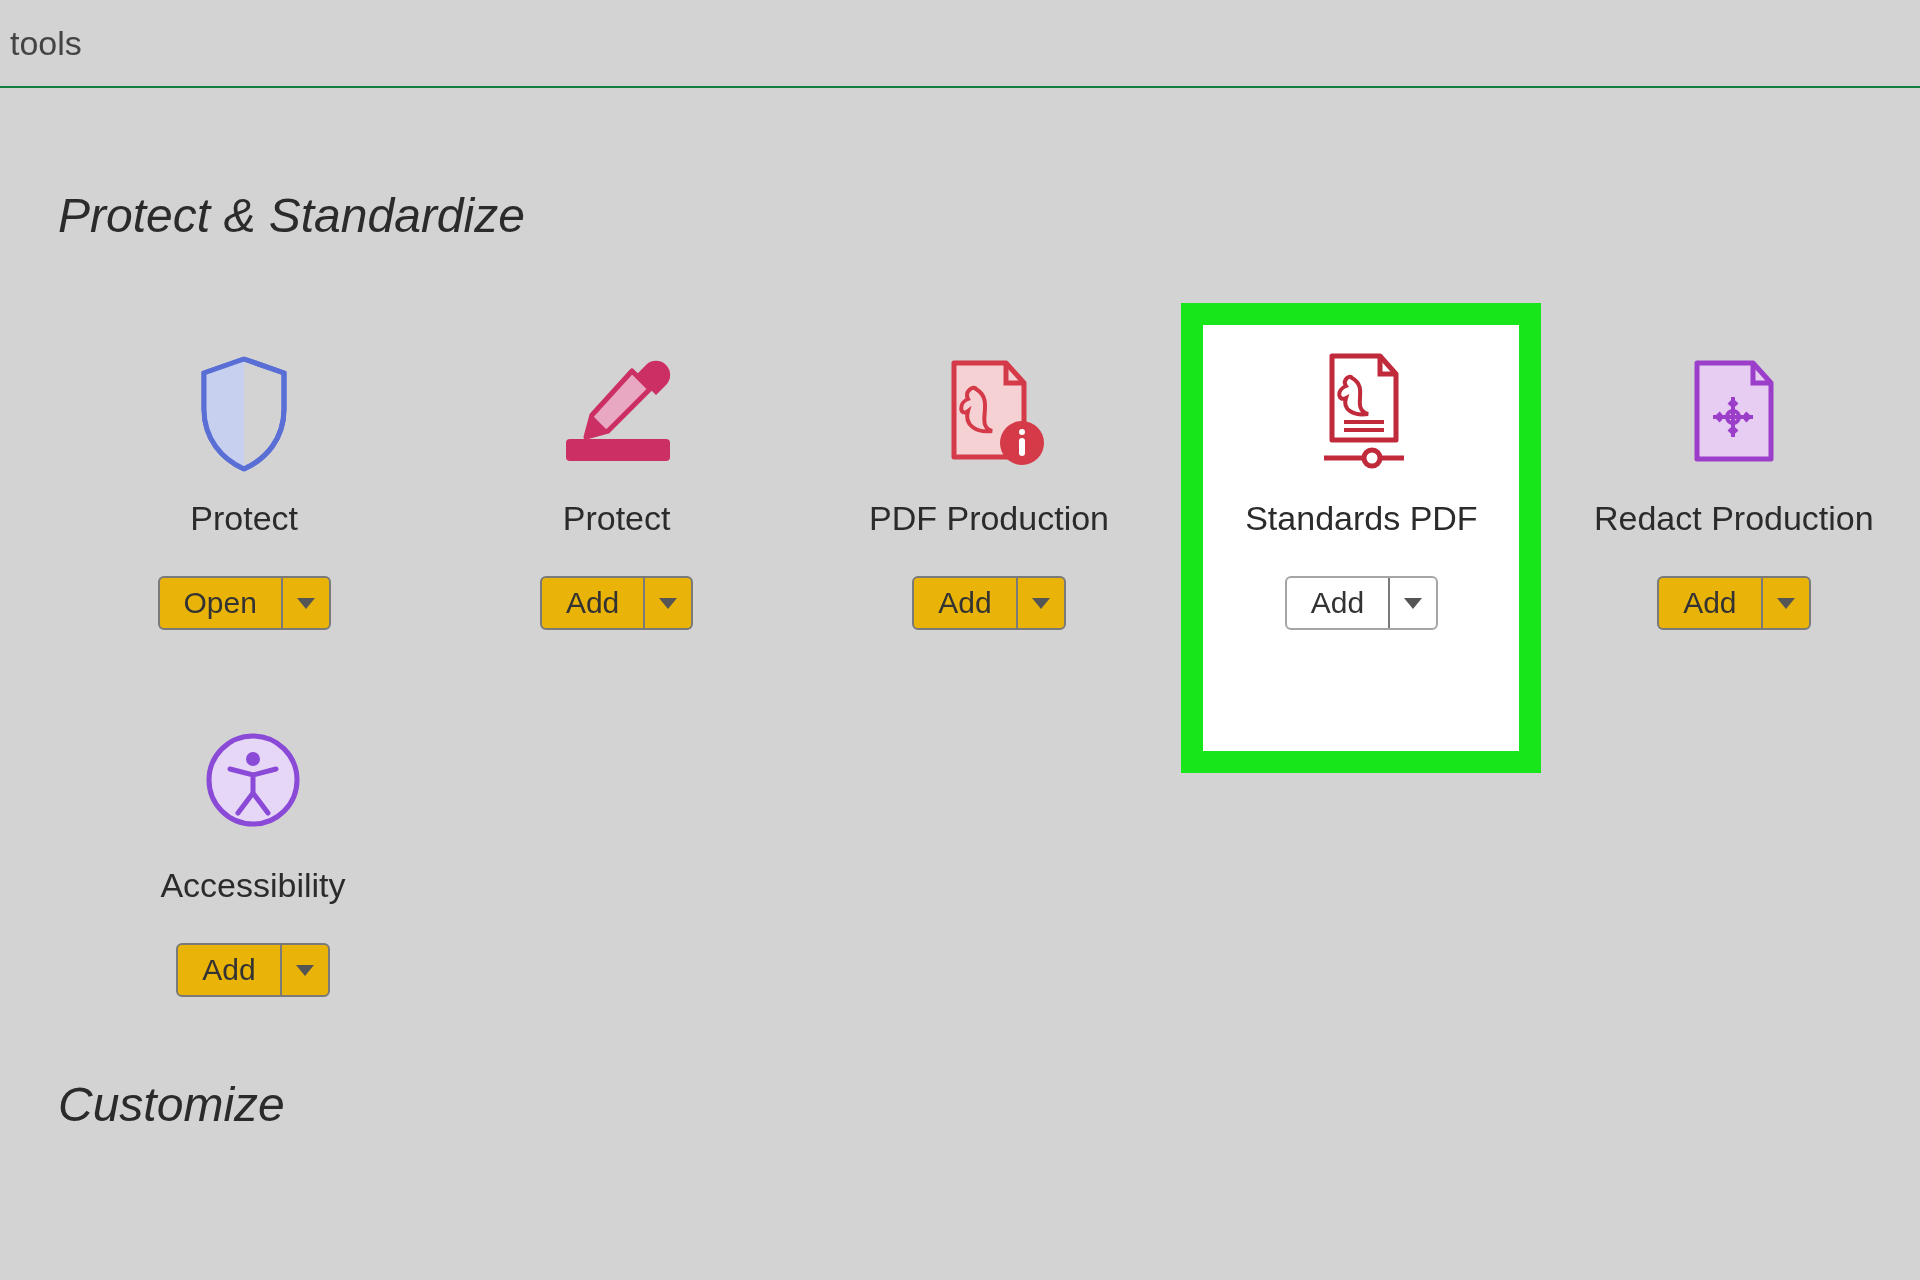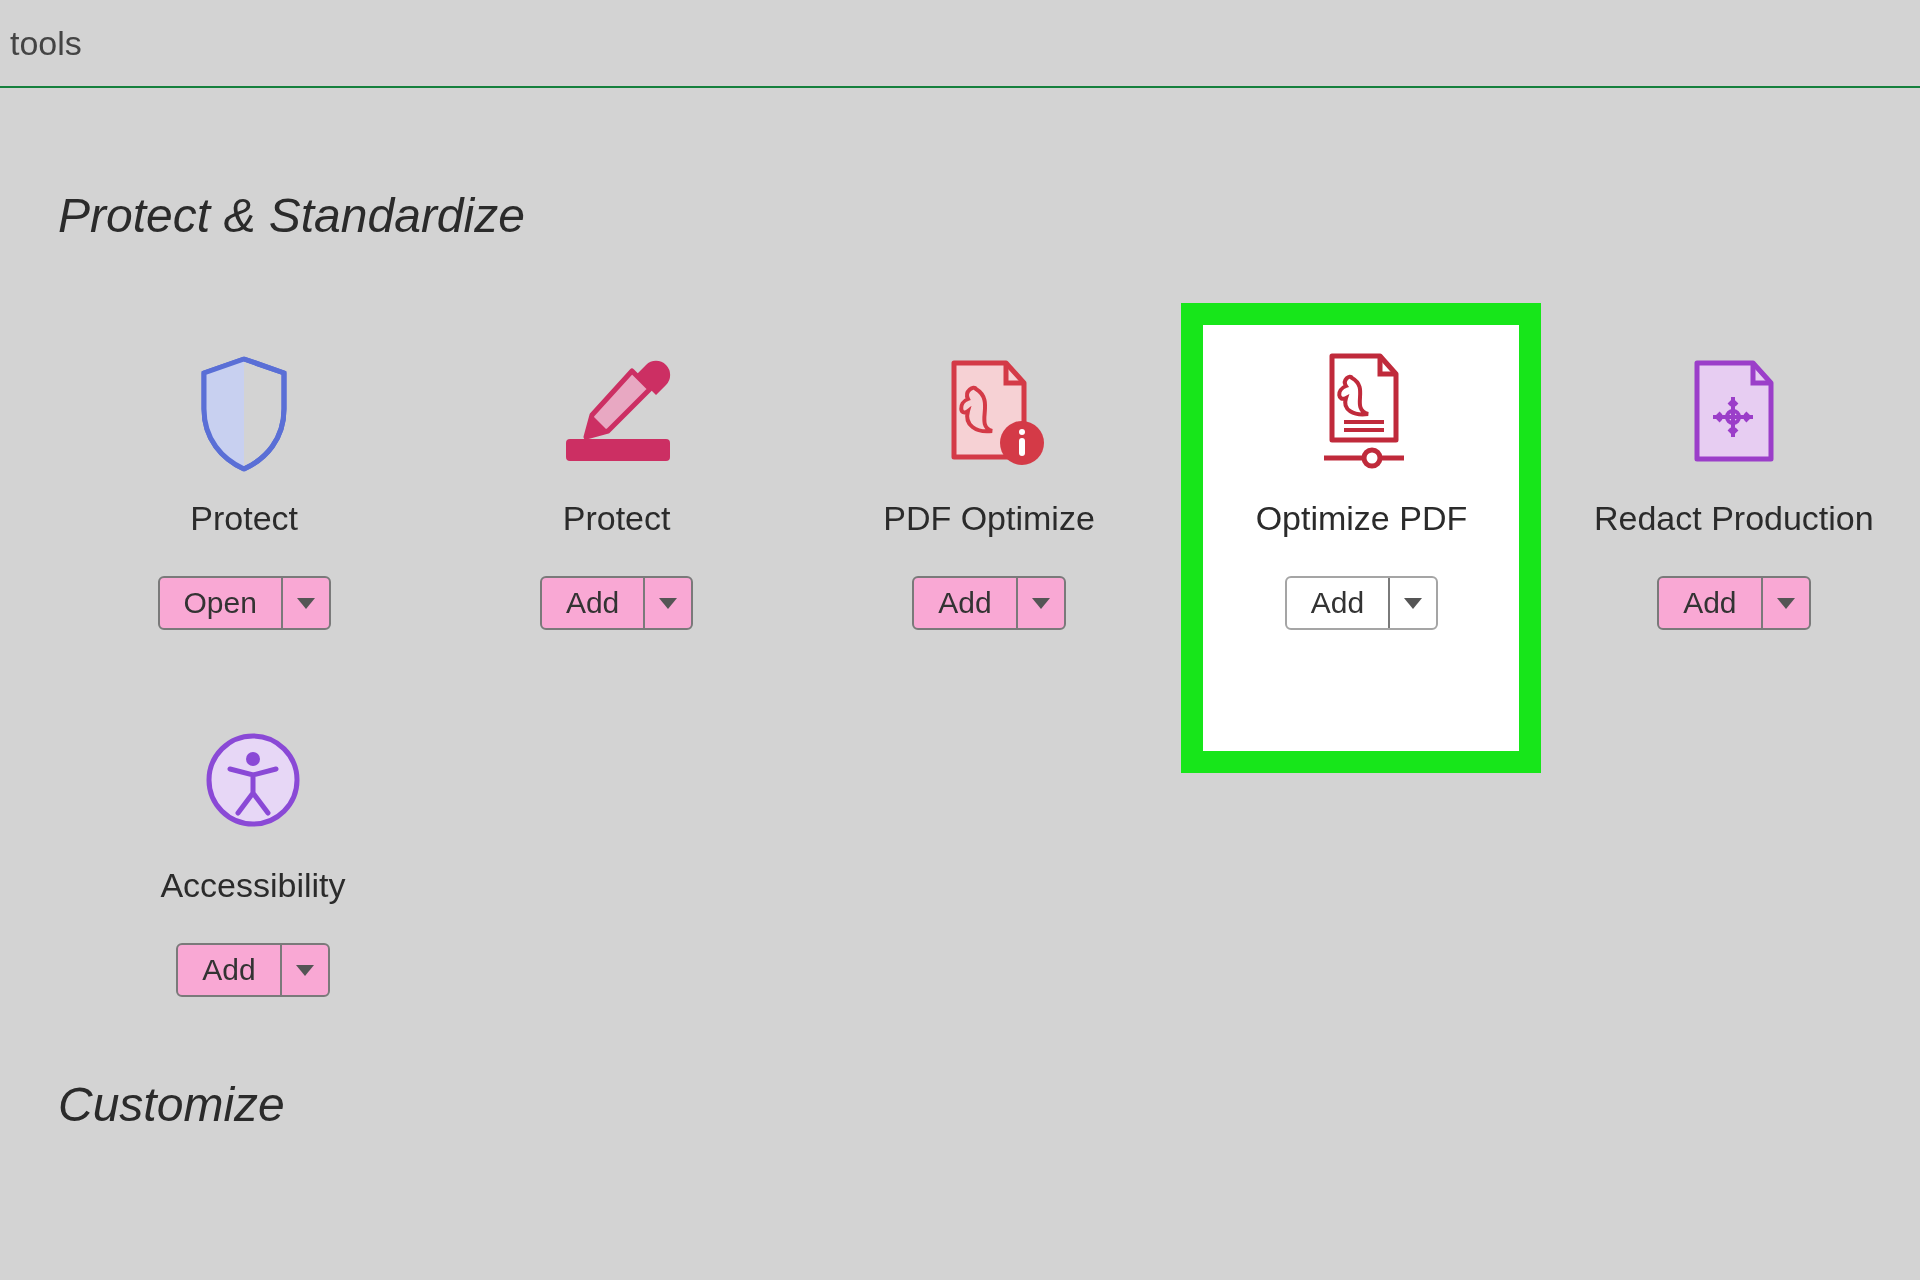--- a/index.html
+++ b/index.html
@@ -75,21 +75,21 @@
     margin-top: 16px;
     text-align: center;
     color: #2b2b2b;
   }
   .btn-group {
     margin-top: 38px;
     display: flex;
     border: 2px solid #7a7a7a;
     border-radius: 6px;
     overflow: hidden;
-    background: #f9a8d4;
+    background: #eab308;
   }
   .btn-main {
     padding: 8px 24px;
     font-size: 30px;
     color: #333;
     background: transparent;
     cursor: pointer;
     display: flex;
     align-items: center;
   }
@@ -171,21 +171,21 @@
         <div class="icon-wrap">
           <svg width="130" height="120" viewBox="0 0 130 120">
             <path d="M30 10 H82 L100 30 V104 H30 Z" fill="#f6d1d4" stroke="#d43a47" stroke-width="5" stroke-linejoin="round"></path>
             <path d="M82 10 V30 H100" fill="none" stroke="#d43a47" stroke-width="5"></path>
             <path d="M52 36 C72 48 50 72 68 78 C52 80 40 72 44 58 C36 64 34 50 44 46 C40 38 50 32 52 36 Z" fill="none" stroke="#d43a47" stroke-width="4"></path>
             <circle cx="98" cy="90" r="22" fill="#d43a47"></circle>
             <rect x="95" y="76" width="6" height="6" rx="3" fill="#fff"></rect>
             <rect x="95" y="85" width="6" height="18" rx="3" fill="#fff"></rect>
           </svg>
         </div>
-        <div class="tool-label">PDF Optimize</div>
+        <div class="tool-label">PDF Production</div>
         <div class="btn-group">
           <div class="btn-main">Add</div>
           <div class="btn-caret">
             <div class="caret-down"></div>
           </div>
         </div>
       </div>
     </div>
 
     <div class="tool highlight">
@@ -195,21 +195,21 @@
           <svg width="130" height="130" viewBox="0 0 130 130">
             <path d="M36 8 H84 L100 26 V92 H36 Z" fill="#fff" stroke="#c02a3b" stroke-width="5" stroke-linejoin="round"></path>
             <path d="M84 8 V26 H100" fill="none" stroke="#c02a3b" stroke-width="5"></path>
             <path d="M56 30 C74 40 54 60 72 66 C58 68 46 62 50 50 C42 54 40 42 50 38 C46 32 54 26 56 30 Z" fill="none" stroke="#c02a3b" stroke-width="4"></path>
             <line x1="48" y1="74" x2="88" y2="74" stroke="#c02a3b" stroke-width="4"></line>
             <line x1="48" y1="82" x2="88" y2="82" stroke="#c02a3b" stroke-width="4"></line>
             <line x1="28" y1="110" x2="108" y2="110" stroke="#c02a3b" stroke-width="5"></line>
             <circle cx="76" cy="110" r="8" fill="#fff" stroke="#c02a3b" stroke-width="5"></circle>
           </svg>
         </div>
-        <div class="tool-label">Optimize PDF</div>
+        <div class="tool-label">Standards PDF</div>
         <div class="btn-group">
           <div class="btn-main">Add</div>
           <div class="btn-caret">
             <div class="caret-down"></div>
           </div>
         </div>
       </div>
     </div>
 
     <div class="tool">

